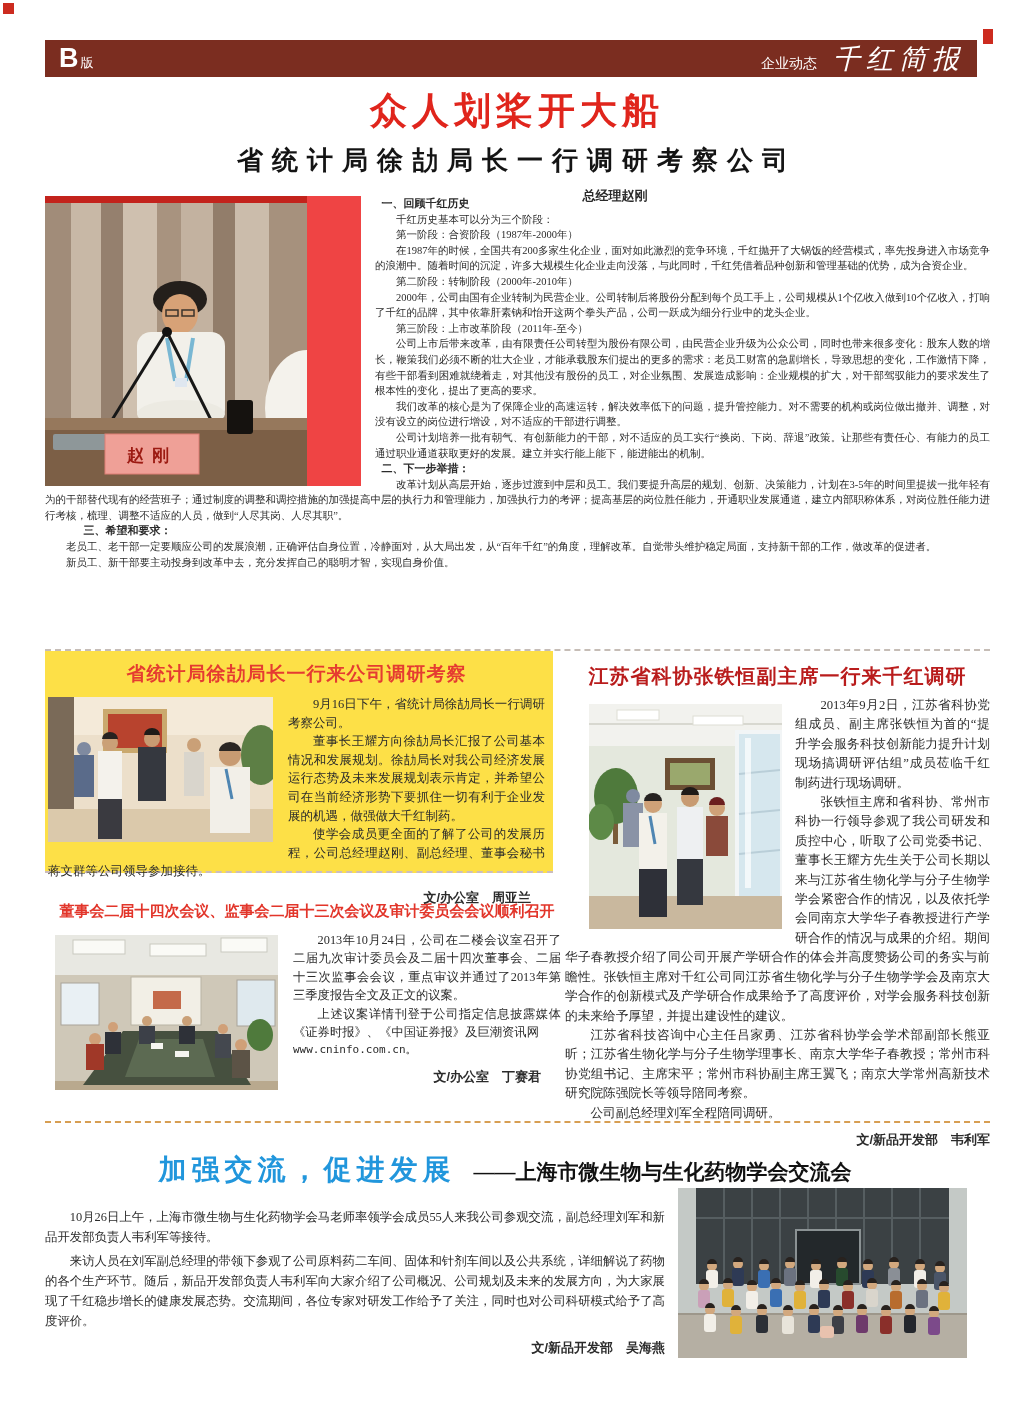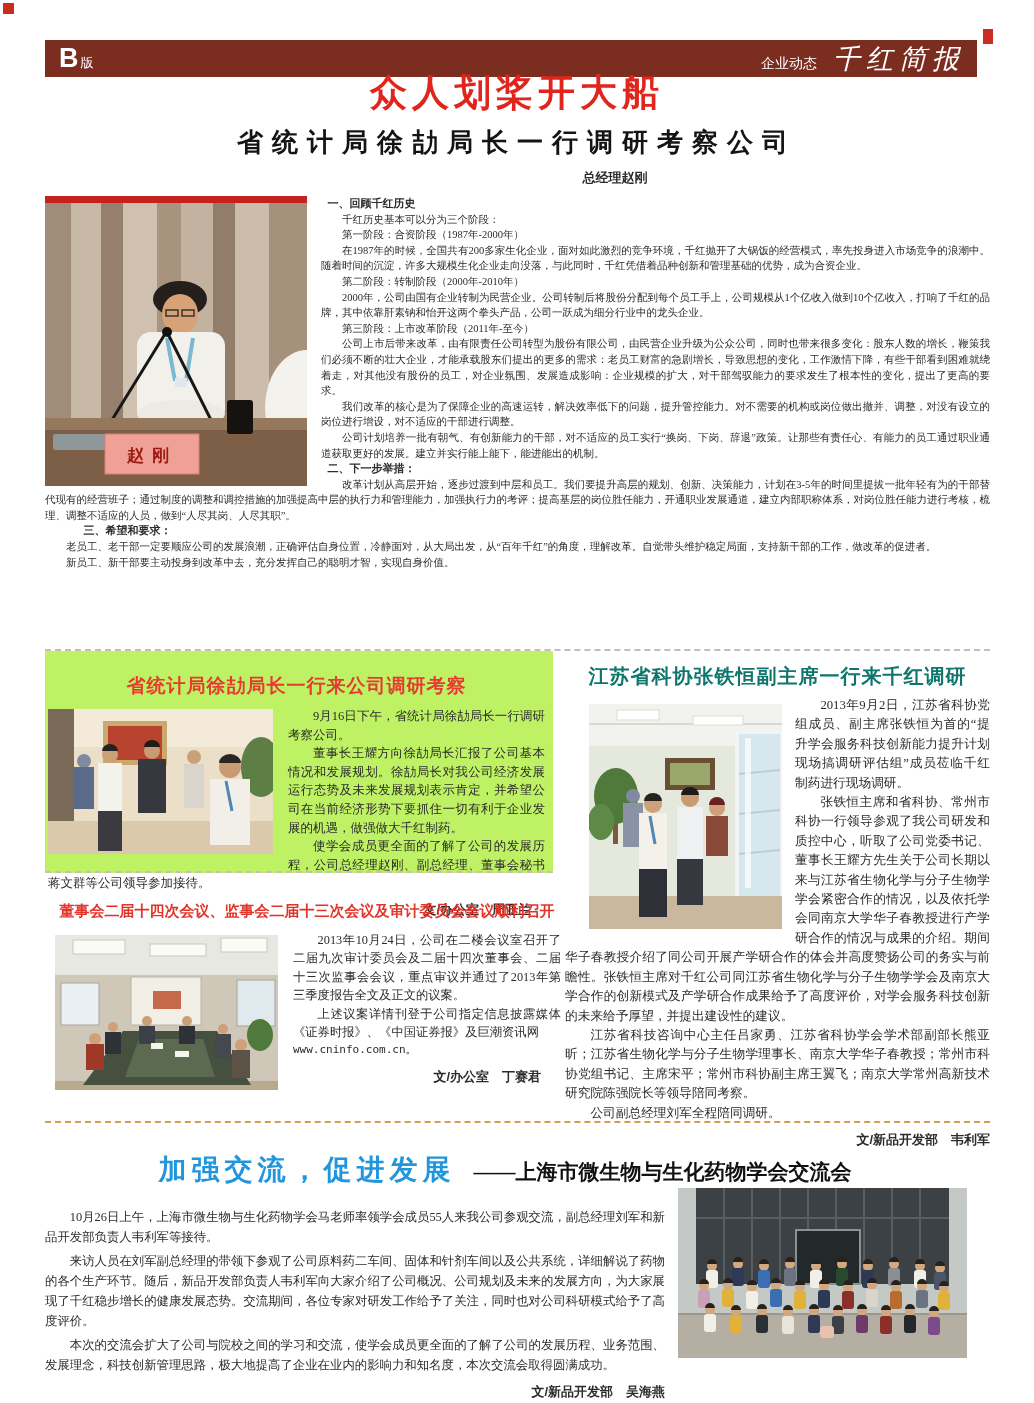--- a/index.html
+++ b/index.html
@@ -10,52 +10,52 @@
   .header-bar{position:absolute;left:45px;top:40px;width:932px;height:37px;background:#7b2d20;
               display:flex;align-items:center;justify-content:space-between;color:#fff;}
   .hdr-left{margin-left:14px;display:flex;align-items:baseline;font-family:"Liberation Sans",sans-serif;}
   .hdr-b{font-size:27px;font-weight:bold;}
   .hdr-ban{font-size:13px;margin-left:2px;}
   .hdr-right{margin-right:12px;display:flex;align-items:baseline;gap:16px;}
   .hdr-col{font-size:14px;font-family:"Liberation Sans",sans-serif;}
   .hdr-brand{font-size:27px;font-weight:normal;font-style:italic;letter-spacing:6px;
              font-family:"Liberation Serif",serif;}
   
-  .title-block{position:absolute;left:0;top:68px;width:1034px;text-align:center;}
+  .title-block{position:absolute;left:0;top:86px;width:1034px;text-align:center;}
   .main-title{font-size:37px;font-weight:bold;color:#e0251c;letter-spacing:5px;
               font-family:"Liberation Sans",sans-serif;margin:0;}
   .main-subtitle{font-size:26px;font-weight:bold;color:#141414;letter-spacing:9px;margin:7px 0 0 0;
                  font-family:"Liberation Serif",serif;}
   .main-author{font-size:13px;font-weight:bold;margin-top:9px;transform:translateX(98px);}
   
   .main-article{position:absolute;left:45px;top:196px;width:945px;font-size:10.5px;line-height:15.6px;
                 text-align:justify;}
-  .main-photo{float:left;width:262px;height:290px;margin:0 14px 4px 0;background:#fde047;position:relative;}
+  .main-photo{float:left;width:316px;height:290px;margin:0 14px 4px 0;background:#ef4444;position:relative;}
   .bp{margin:0;text-indent:2em;}
   .bh{margin:0;text-indent:0.6em;font-weight:bold;font-size:11px;padding-left:32px;}
   
   .sep{position:absolute;left:45px;width:945px;height:0;}
   .dash-gray{border-top:2px dashed #c6bdb6;}
   .dash-orange{border-top:2px dashed #d79e52;}
-  .pink-box{position:absolute;left:45px;top:651px;width:508px;height:222px;background:#bef264;
-            border-bottom:2px dashed #ccbdbd;box-sizing:border-box;padding:18px 8px 0 3px;}
+  .pink-box{position:absolute;left:45px;top:651px;width:508px;height:222px;background:#fde047;
+            border-bottom:2px dashed #ccbdbd;box-sizing:border-box;padding:6px 8px 0 3px;}
   .pink-title{font-size:19px;font-weight:bold;color:#e53b31;text-align:center;margin:4px 0 8px 0;
               font-family:"Liberation Sans",sans-serif;letter-spacing:1px;}
   .pink-photo{float:left;width:225px;height:145px;margin:2px 15px 2px 0;}
   .mid-text{font-size:12.5px;line-height:18.6px;text-align:justify;}
   .byline{font-size:13px;font-weight:bold;text-align:right;margin-top:8px;
           font-family:"Liberation Sans",sans-serif;}
   .board-article{position:absolute;left:53px;top:898px;width:508px;}
   .board-title{font-size:15px;font-weight:bold;color:#e2352a;text-align:center;margin:4px 0 10px 0;
                font-family:"Liberation Sans",sans-serif;}
   .board-photo{float:left;width:223px;height:155px;margin:4px 15px 2px 2px;}
   .board-text{font-size:12.3px;line-height:18.4px;text-align:justify;}
   .url-line{font-family:"DejaVu Sans Mono",monospace;font-size:11px;text-indent:0;}
   .right-article{position:absolute;left:565px;top:651px;width:425px;}
-  .right-title{font-size:20px;font-weight:bold;color:#0f766e;text-align:center;margin:12px 0 6px 0;
+  .right-title{font-size:20px;font-weight:bold;color:#b91c1c;text-align:center;margin:12px 0 6px 0;
                font-family:"Liberation Sans",sans-serif;letter-spacing:1px;}
   .right-photo{float:left;width:193px;height:225px;margin:8px 13px 4px 24px;}
   .right-text{font-size:12.7px;line-height:19.4px;text-align:justify;}
   
   .bottom-section{position:absolute;left:45px;top:1143px;width:945px;}
   .bottom-title{width:920px;text-align:center;margin-top:8px;}
   .bt-blue{font-size:28px;font-weight:bold;color:#2196dc;letter-spacing:5px;
            font-family:"Liberation Sans",sans-serif;}
   .bt-black{font-size:21px;font-weight:bold;color:#111;margin-left:14px;
             font-family:"Liberation Serif",serif;}
@@ -322,21 +322,20 @@
   </div>
 
   <div class="bottom-section">
     <div class="bottom-title">
       <span class="bt-blue">加强交流，促进发展</span>
       <span class="bt-black">——上海市微生物与生化药物学会交流会</span>
     </div>
     <div class="bottom-text">
       <p>10月26日上午，上海市微生物与生化药物学会马老师率领学会成员55人来我公司参观交流，副总经理刘军和新品开发部负责人韦利军等接待。</p>
       <p>来访人员在刘军副总经理的带领下参观了公司原料药二车间、固体和针剂车间以及公共系统，详细解说了药物的各个生产环节。随后，新品开发部负责人韦利军向大家介绍了公司概况、公司规划及未来的发展方向，为大家展现了千红稳步增长的健康发展态势。交流期间，各位专家对研发工作给予了关注，同时也对公司科研模式给予了高度评价。</p>
-      <p>本次的交流会扩大了公司与院校之间的学习和交流，使学会成员更全面的了解了公司的发展历程、业务范围、发展理念，科技创新管理思路，极大地提高了企业在业内的影响力和知名度，本次交流会取得圆满成功。</p>
     </div>
     <div class="byline bottom-byline">文/新品开发部　吴海燕</div>
 
     <div class="group-photo">
       <svg width="289" height="170" viewBox="0 0 289 170">
         <defs>
           <g id="fig">
               <circle cy="0" r="5" fill="#d2a87e"></circle>
               <path d="M-5,-2 a5,5 0 0 1 10,0 z" fill="#28221e"></path>
               <rect x="-6" y="4" width="12" height="18" rx="3"></rect>

